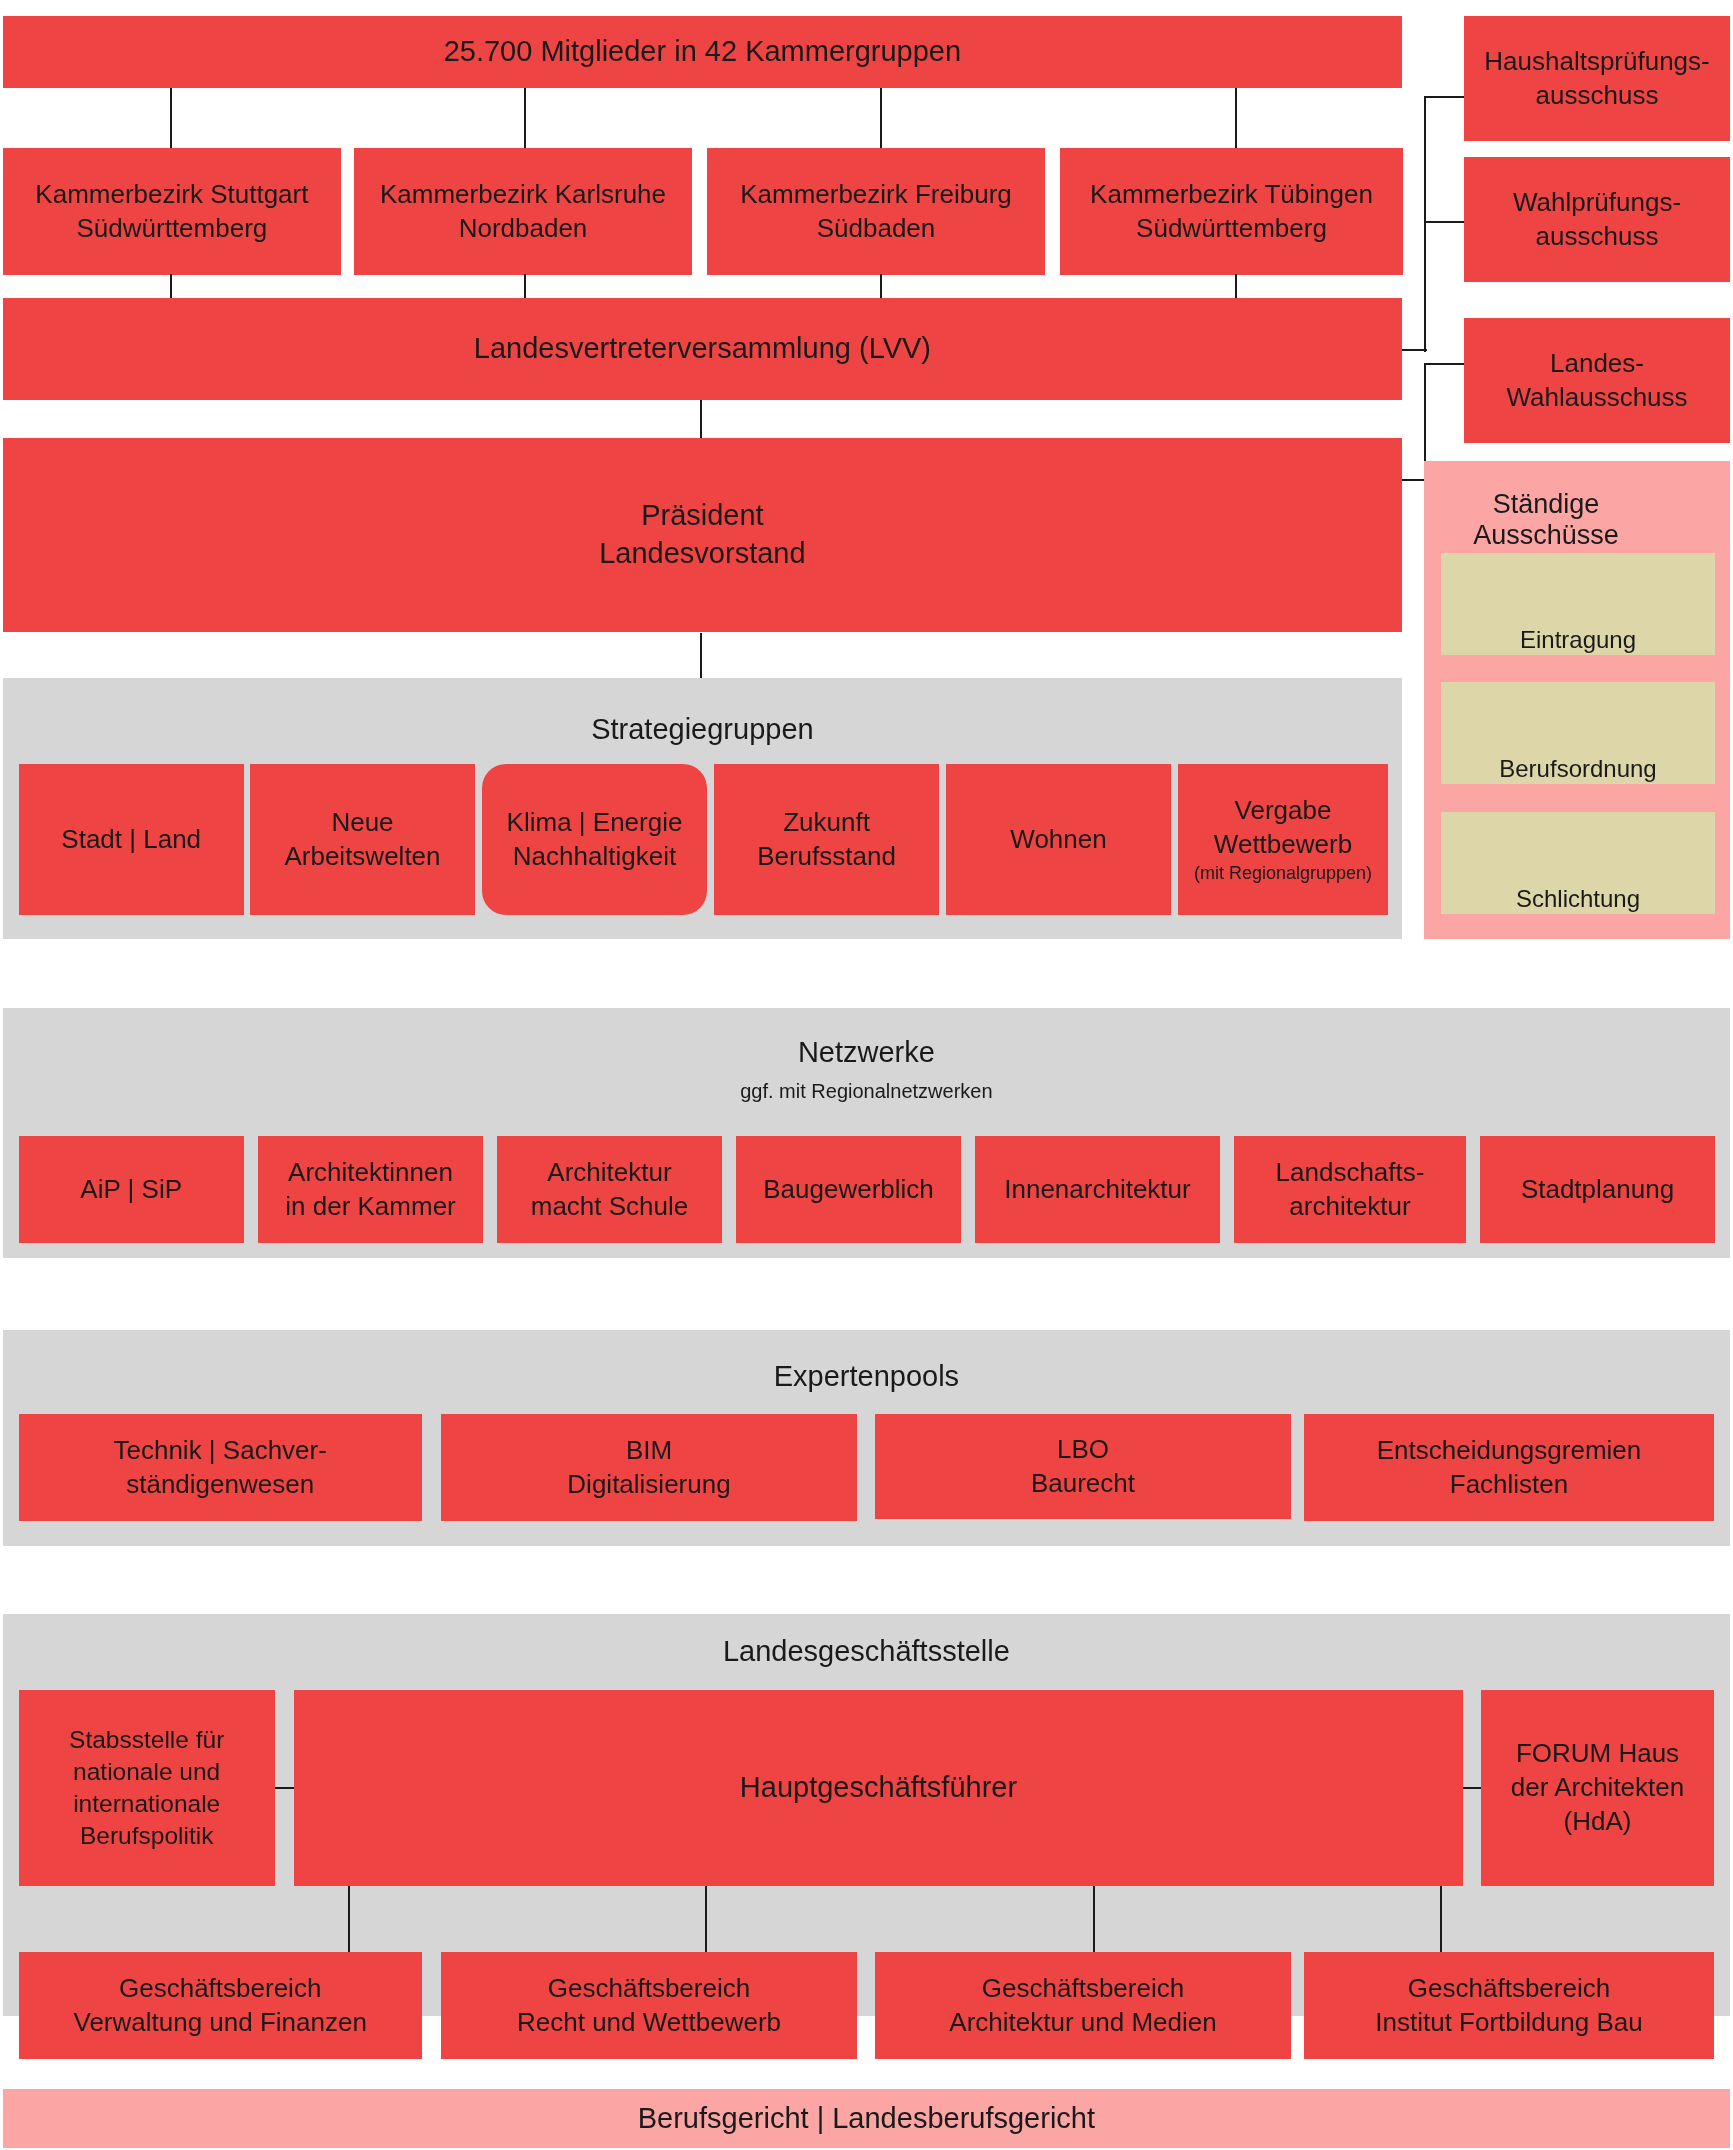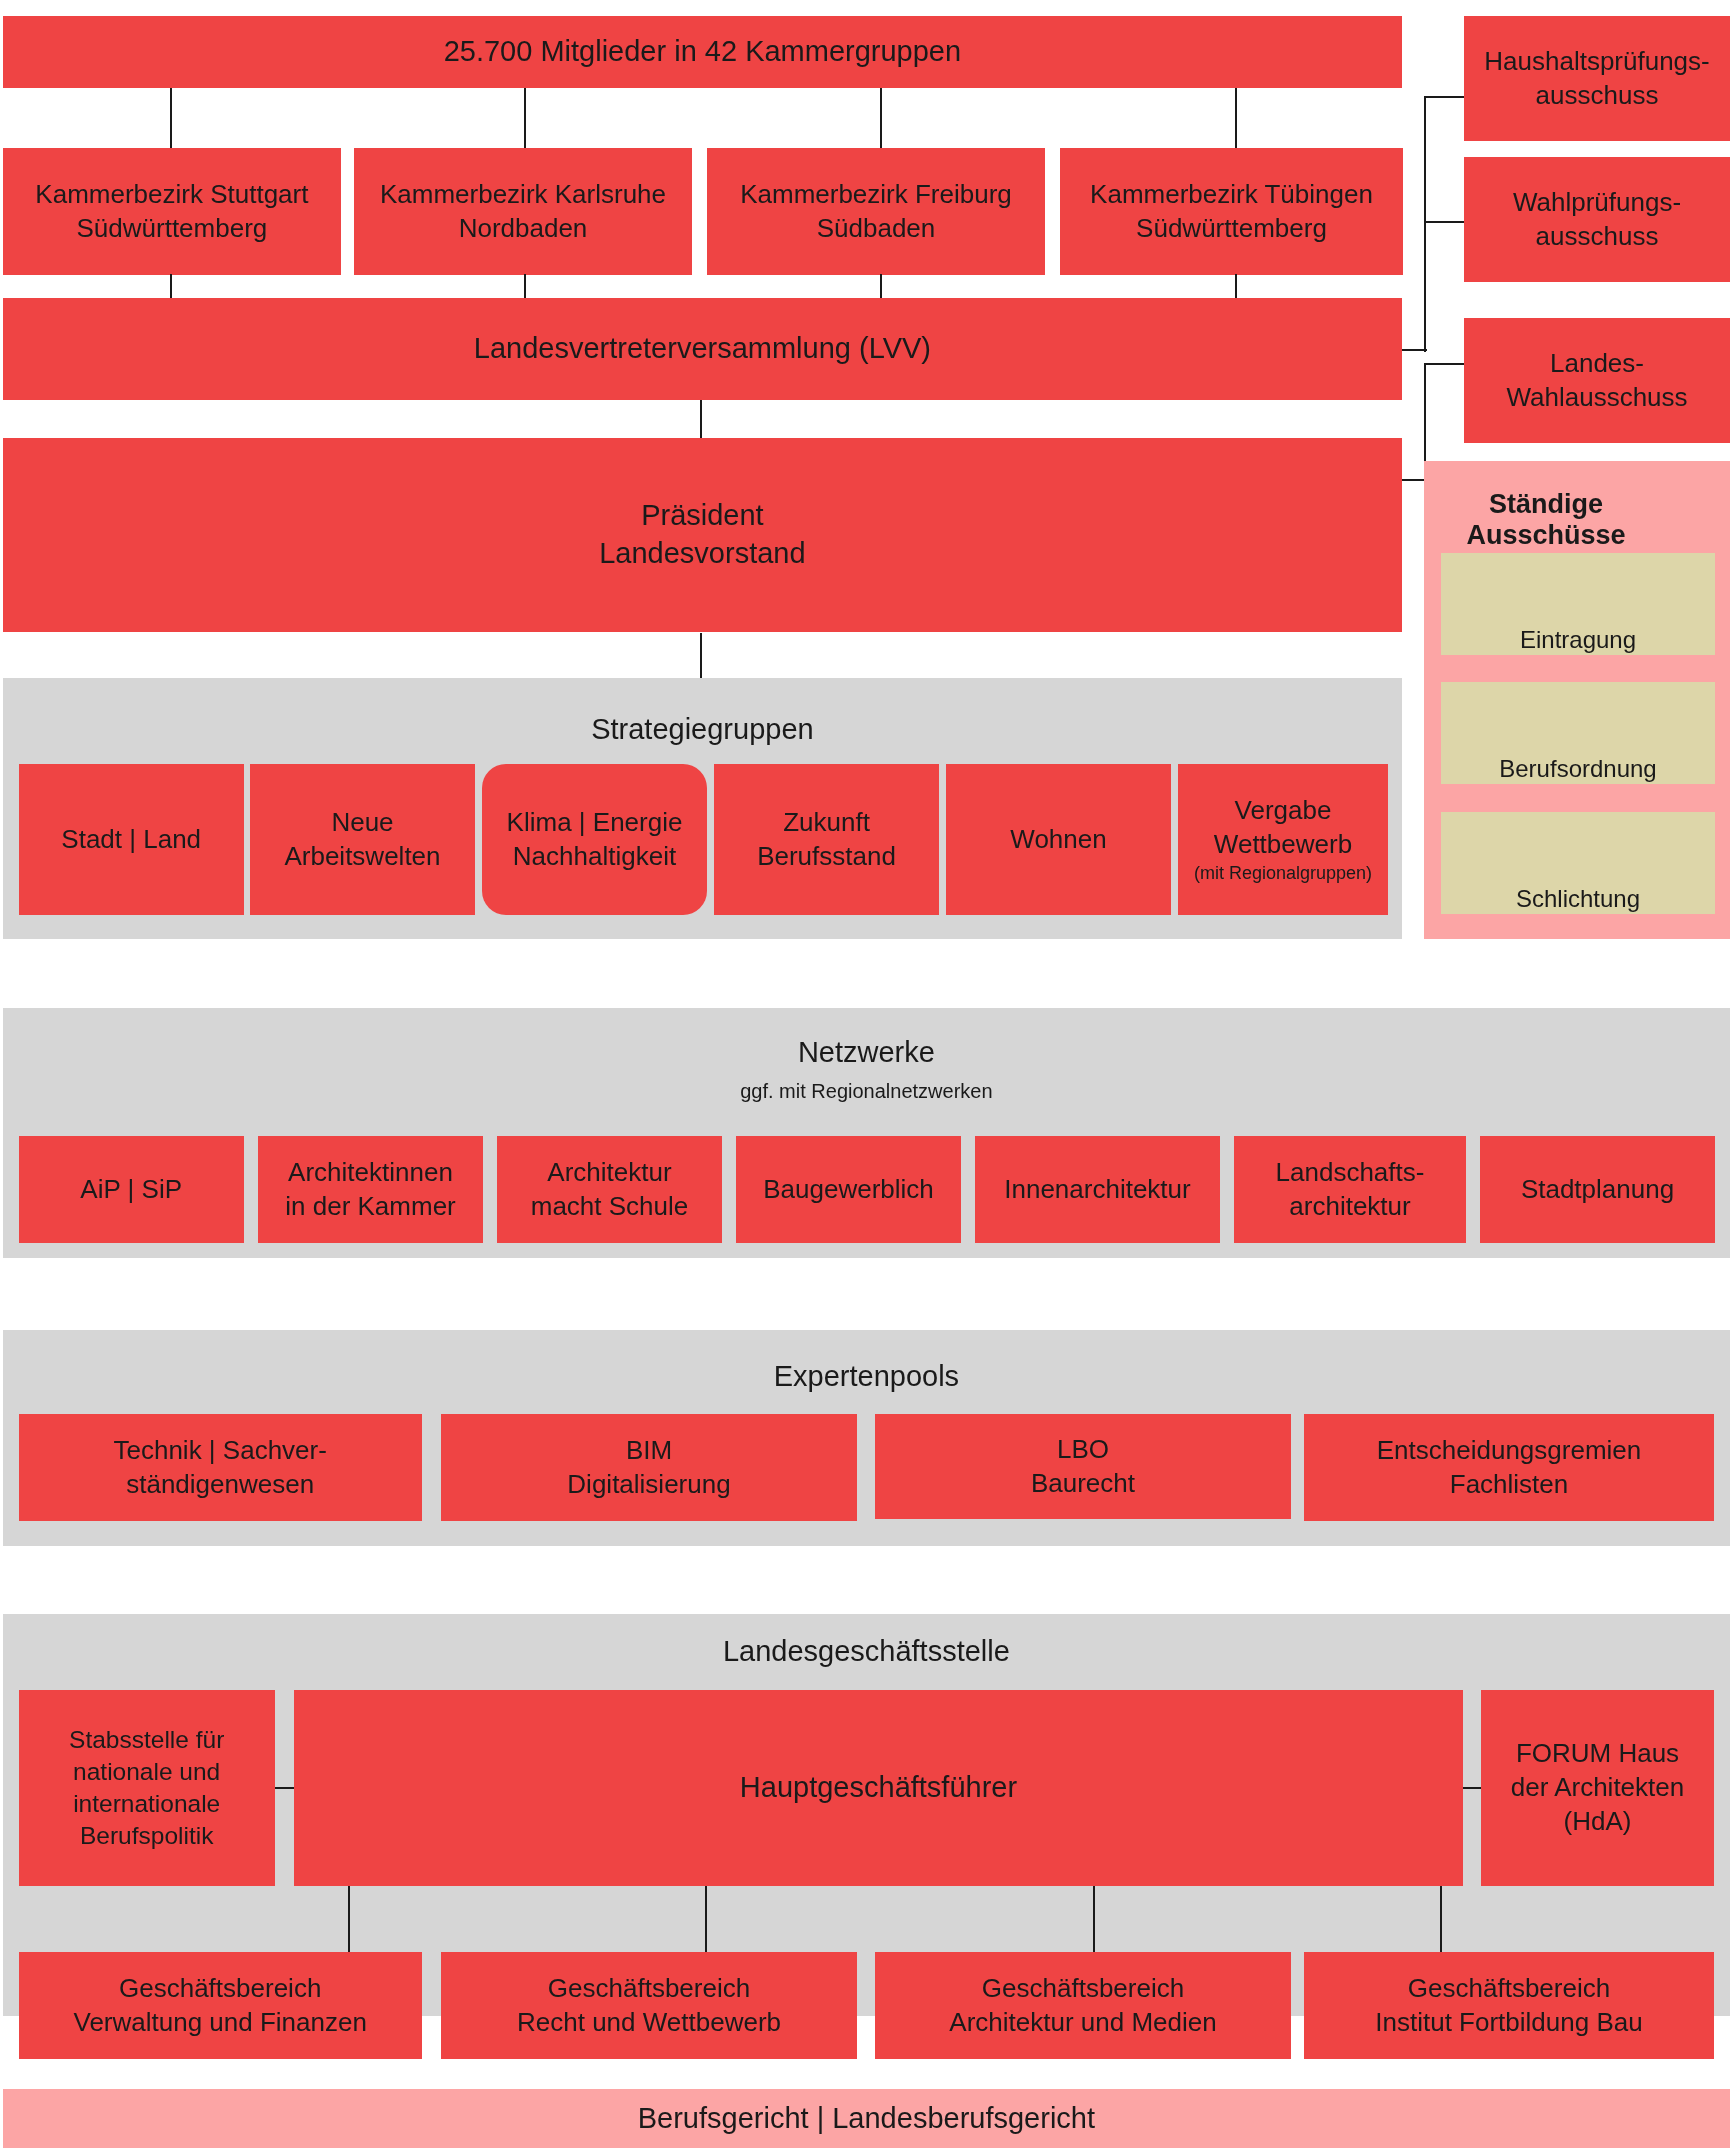--- a/index.html
+++ b/index.html
@@ -133,21 +133,21 @@
     </span>
   </div>
   <div class="gold t36" style="left:1464px; top:318px; width:266px; height:125px;">
     <span class="stack">
       <span>Landes-</span><br>
       <span>Wahlausschuss</span>
     </span>
   </div>
 
   <div class="grayband-light" style="left:1424px; top:461px; width:306px; height:478px;"></div>
-  <div class="band-title" style="left:1424px; top:489px; width:244px; font-size:27px;font-weight:bold;">Ständige Ausschüsse</div>
+  <div class="band-title" style="left:1424px; top:489px; width:244px; font-size:27px;">Ständige Ausschüsse</div>
 
   <div class="gold-light t38" style="left:1441px; top:553px; width:274px; height:102px;">
     <span>Eintragung</span>
   </div>
   <div class="gold-light t38" style="left:1441px; top:682px; width:274px; height:102px;">
     <span>Berufsordnung</span>
   </div>
   <div class="gold-light t38" style="left:1441px; top:812px; width:274px; height:102px;">
     <span>Schlichtung</span>
   </div>

